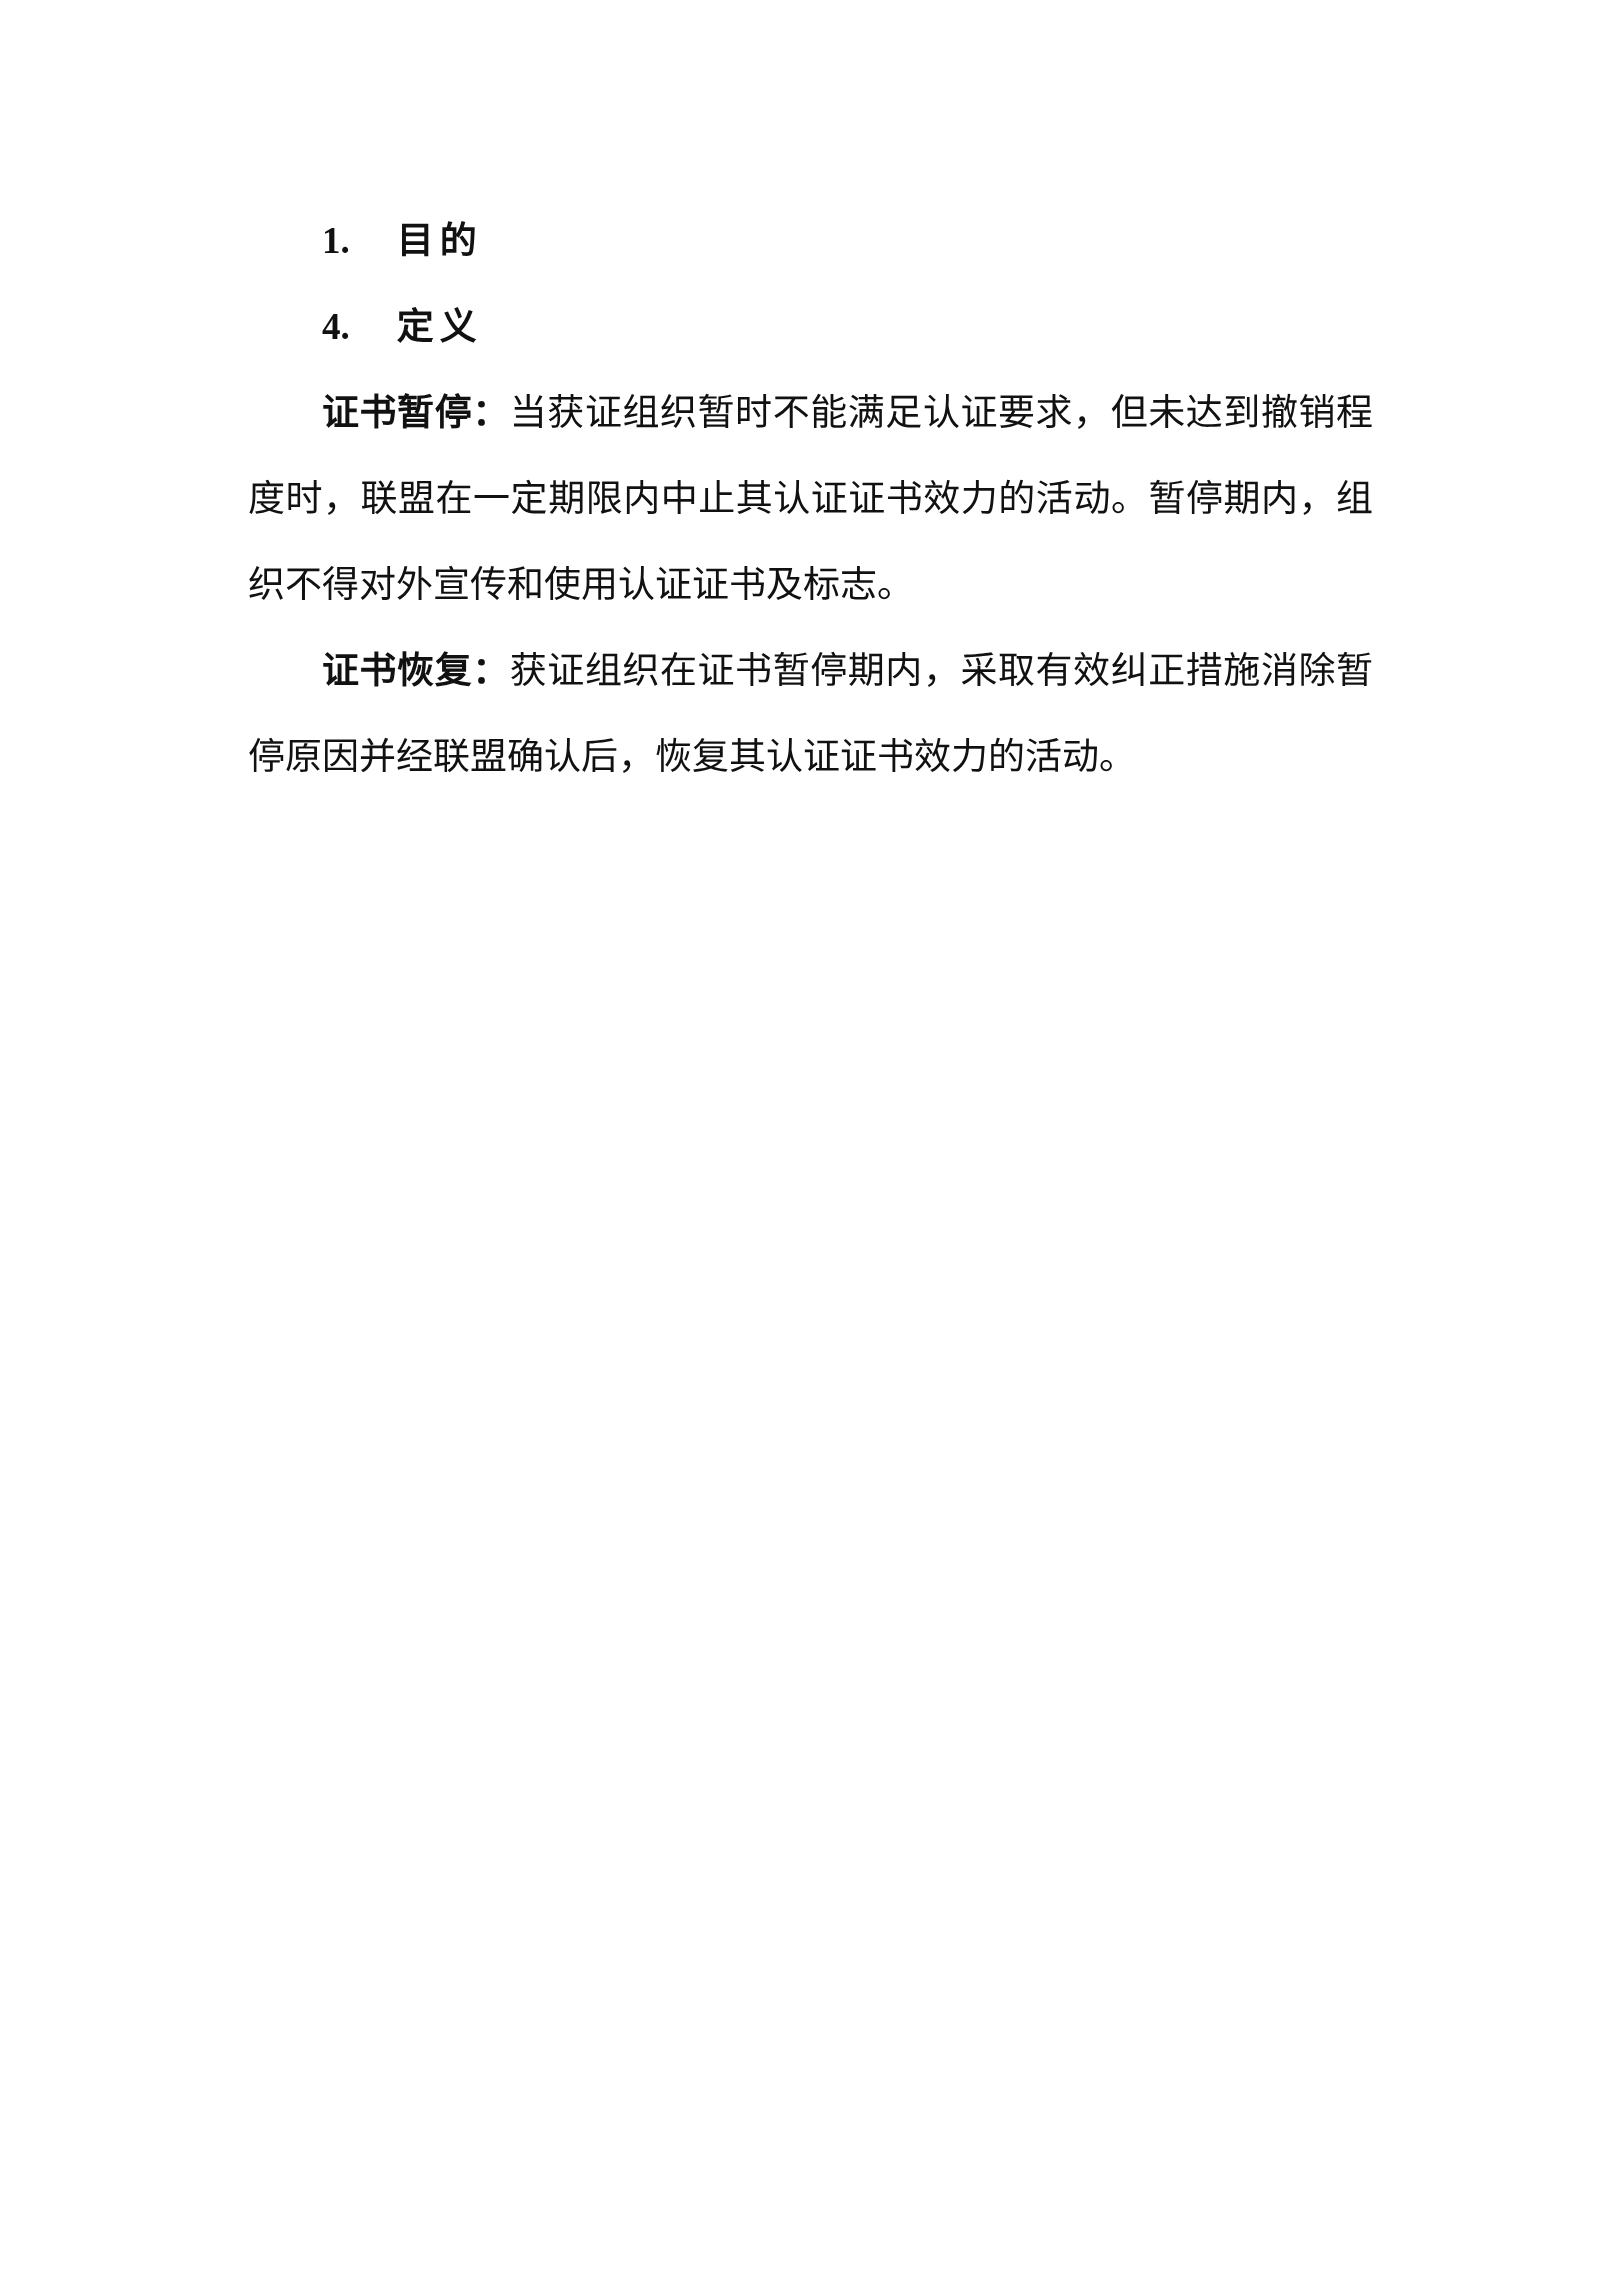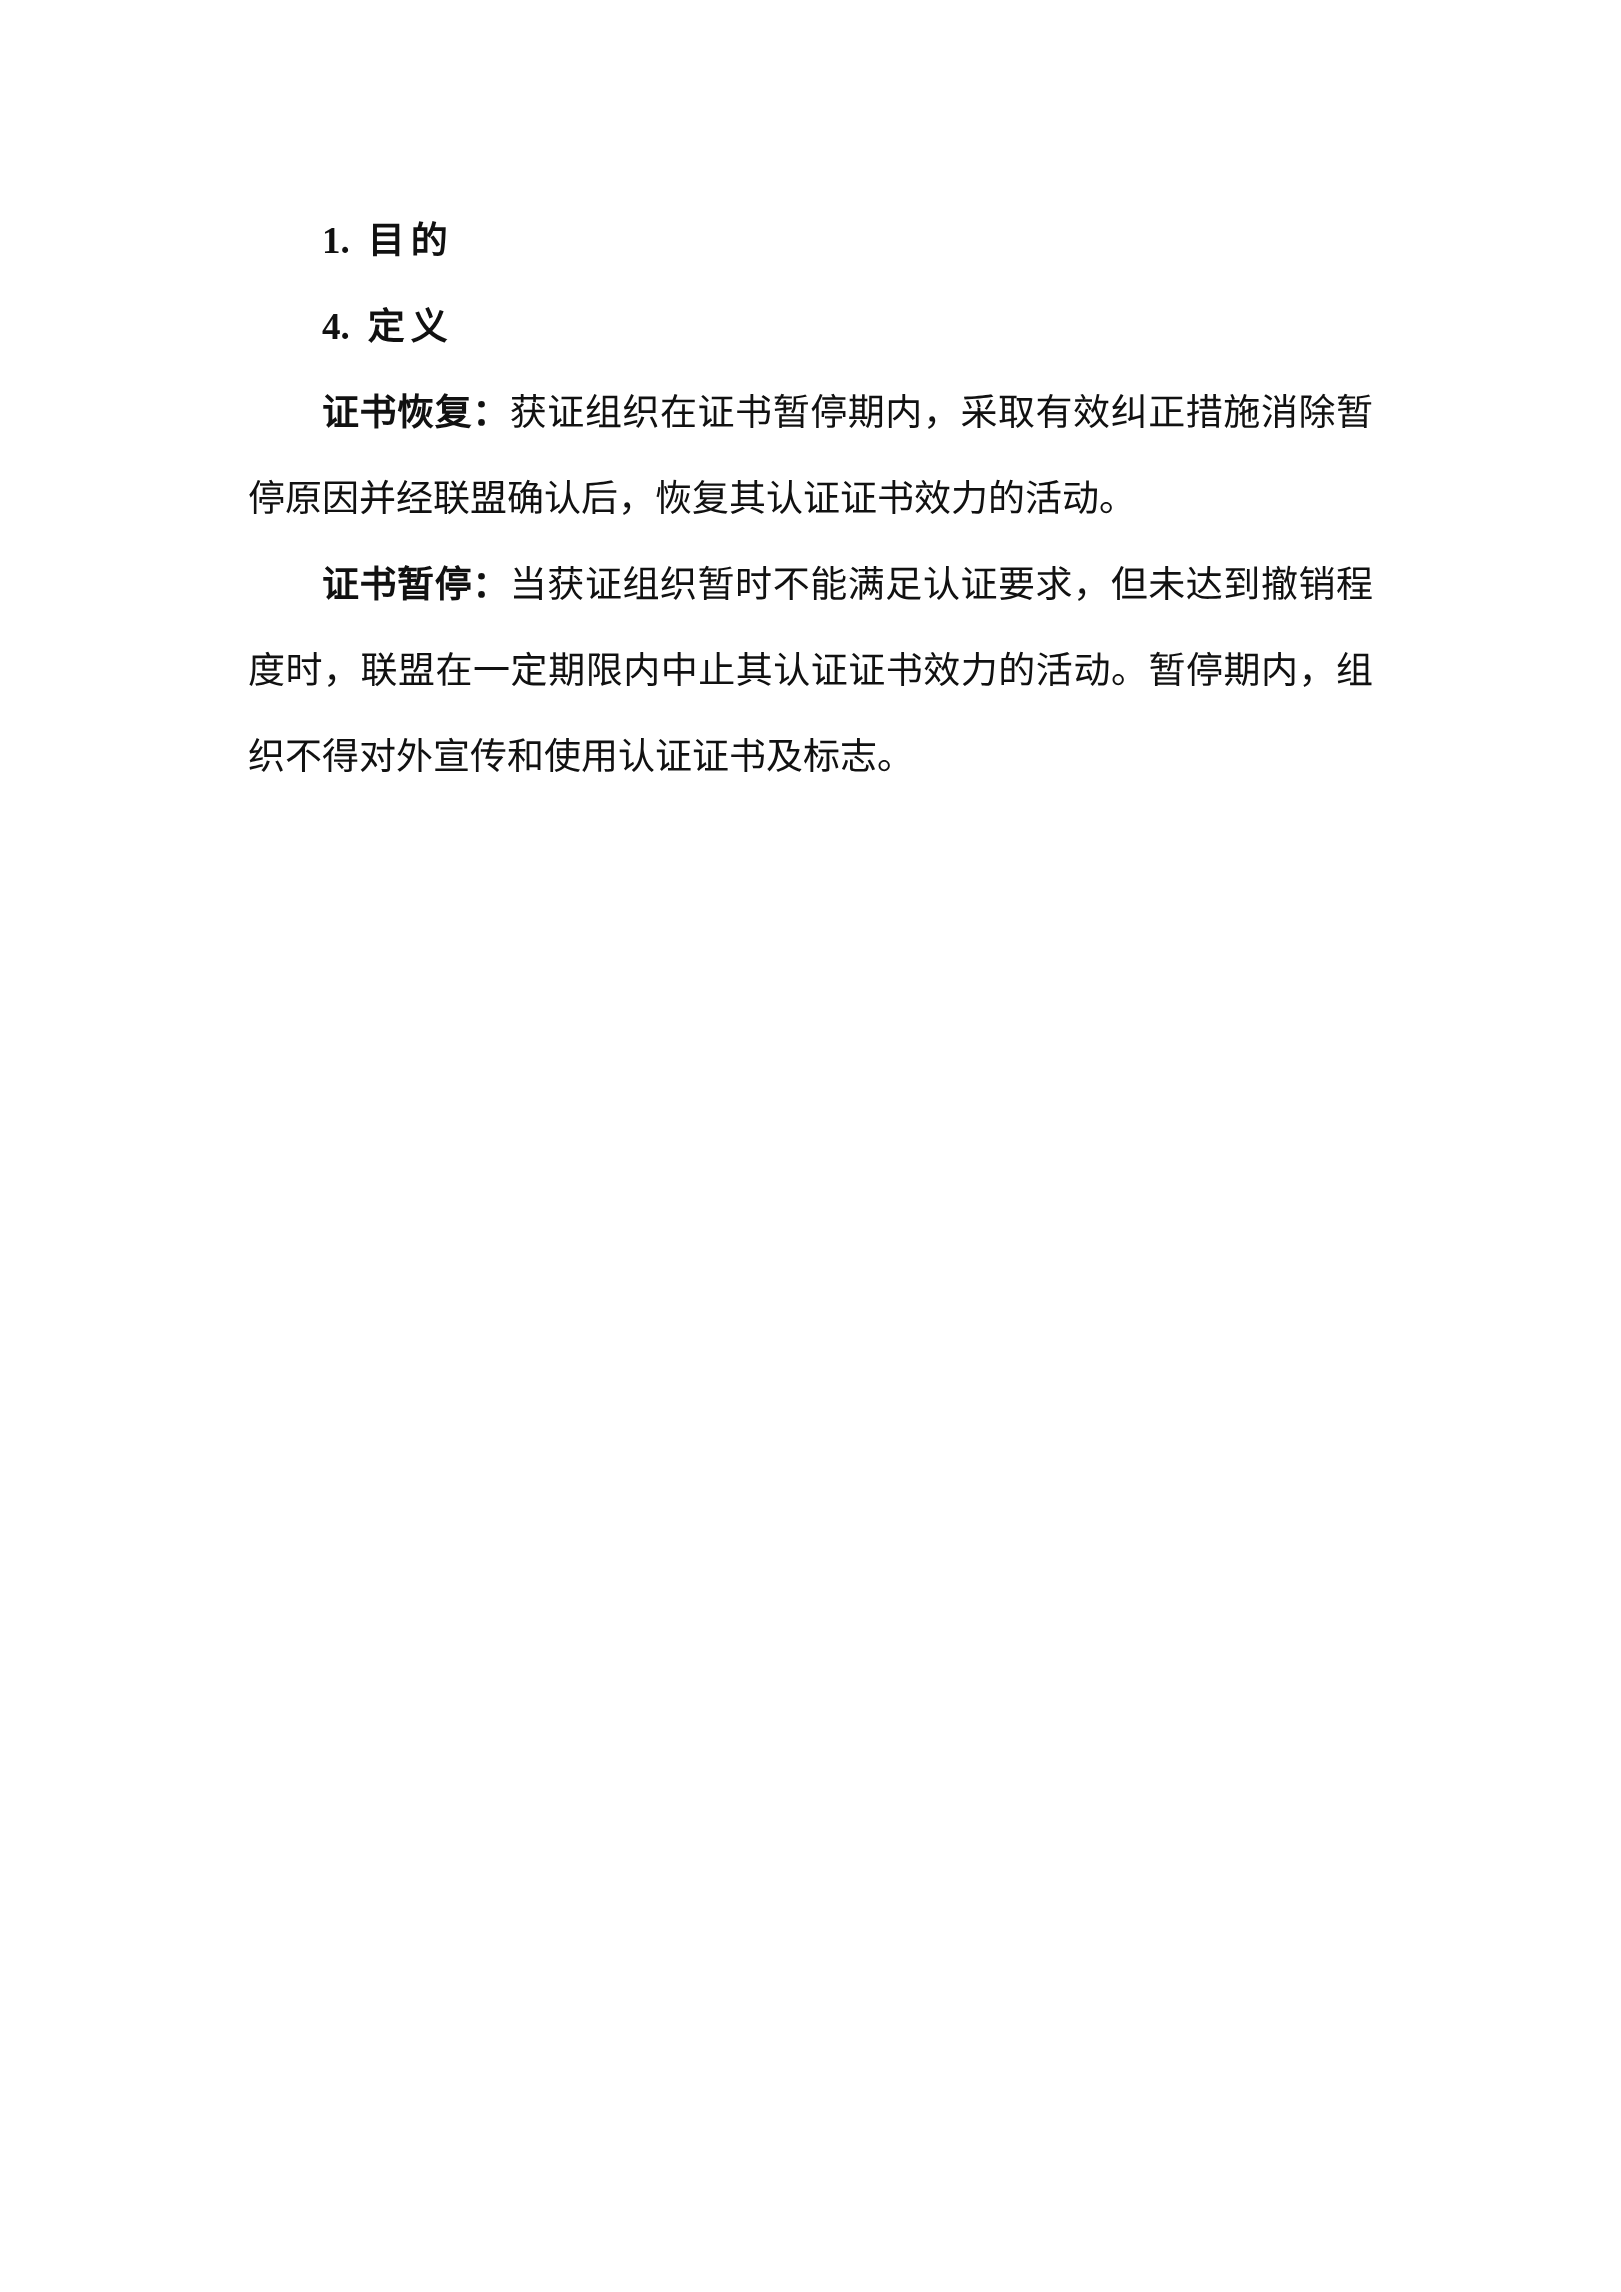--- a/index.html
+++ b/index.html
@@ -30,21 +30,21 @@
   .para {
     text-align: justify;
     text-indent: 74px;
   }
   .heading {
     padding-left: 74px;
     font-weight: bold;
     text-align: left;
   }
   .heading .h-title {
-    margin-left: 18px;
+    margin-left: 47px;
     letter-spacing: 5.9px;
   }
   .lead {
     font-weight: bold;
   }
 </style>
 </head>
 <body>
 
 <div class="page">
@@ -58,22 +58,22 @@
 
 
     <section>
     </section>
 
     <section>
       <h2 class="heading">
         <span class="h-num">4.</span><span class="h-title">定义</span>
       </h2>
       <p class="para">
-        <span class="lead">证书恢复：</span><span>获证组织在证书暂停期内，采取有效纠正措施消除暂停原因并经联盟确认后，恢复其认证证书效力的活动。</span>
+        <span class="lead">证书暂停：</span><span>当获证组织暂时不能满足认证要求，但未达到撤销程度时，联盟在一定期限内中止其认证证书效力的活动。暂停期内，组织不得对外宣传和使用认证证书及标志。</span>
       </p>
       <p class="para">
-        <span class="lead">证书暂停：</span><span>当获证组织暂时不能满足认证要求，但未达到撤销程度时，联盟在一定期限内中止其认证证书效力的活动。暂停期内，组织不得对外宣传和使用认证证书及标志。</span>
+        <span class="lead">证书恢复：</span><span>获证组织在证书暂停期内，采取有效纠正措施消除暂停原因并经联盟确认后，恢复其认证证书效力的活动。</span>
       </p>
     </section>
 
   </div>
 </div>
 
 
 </body></html>

